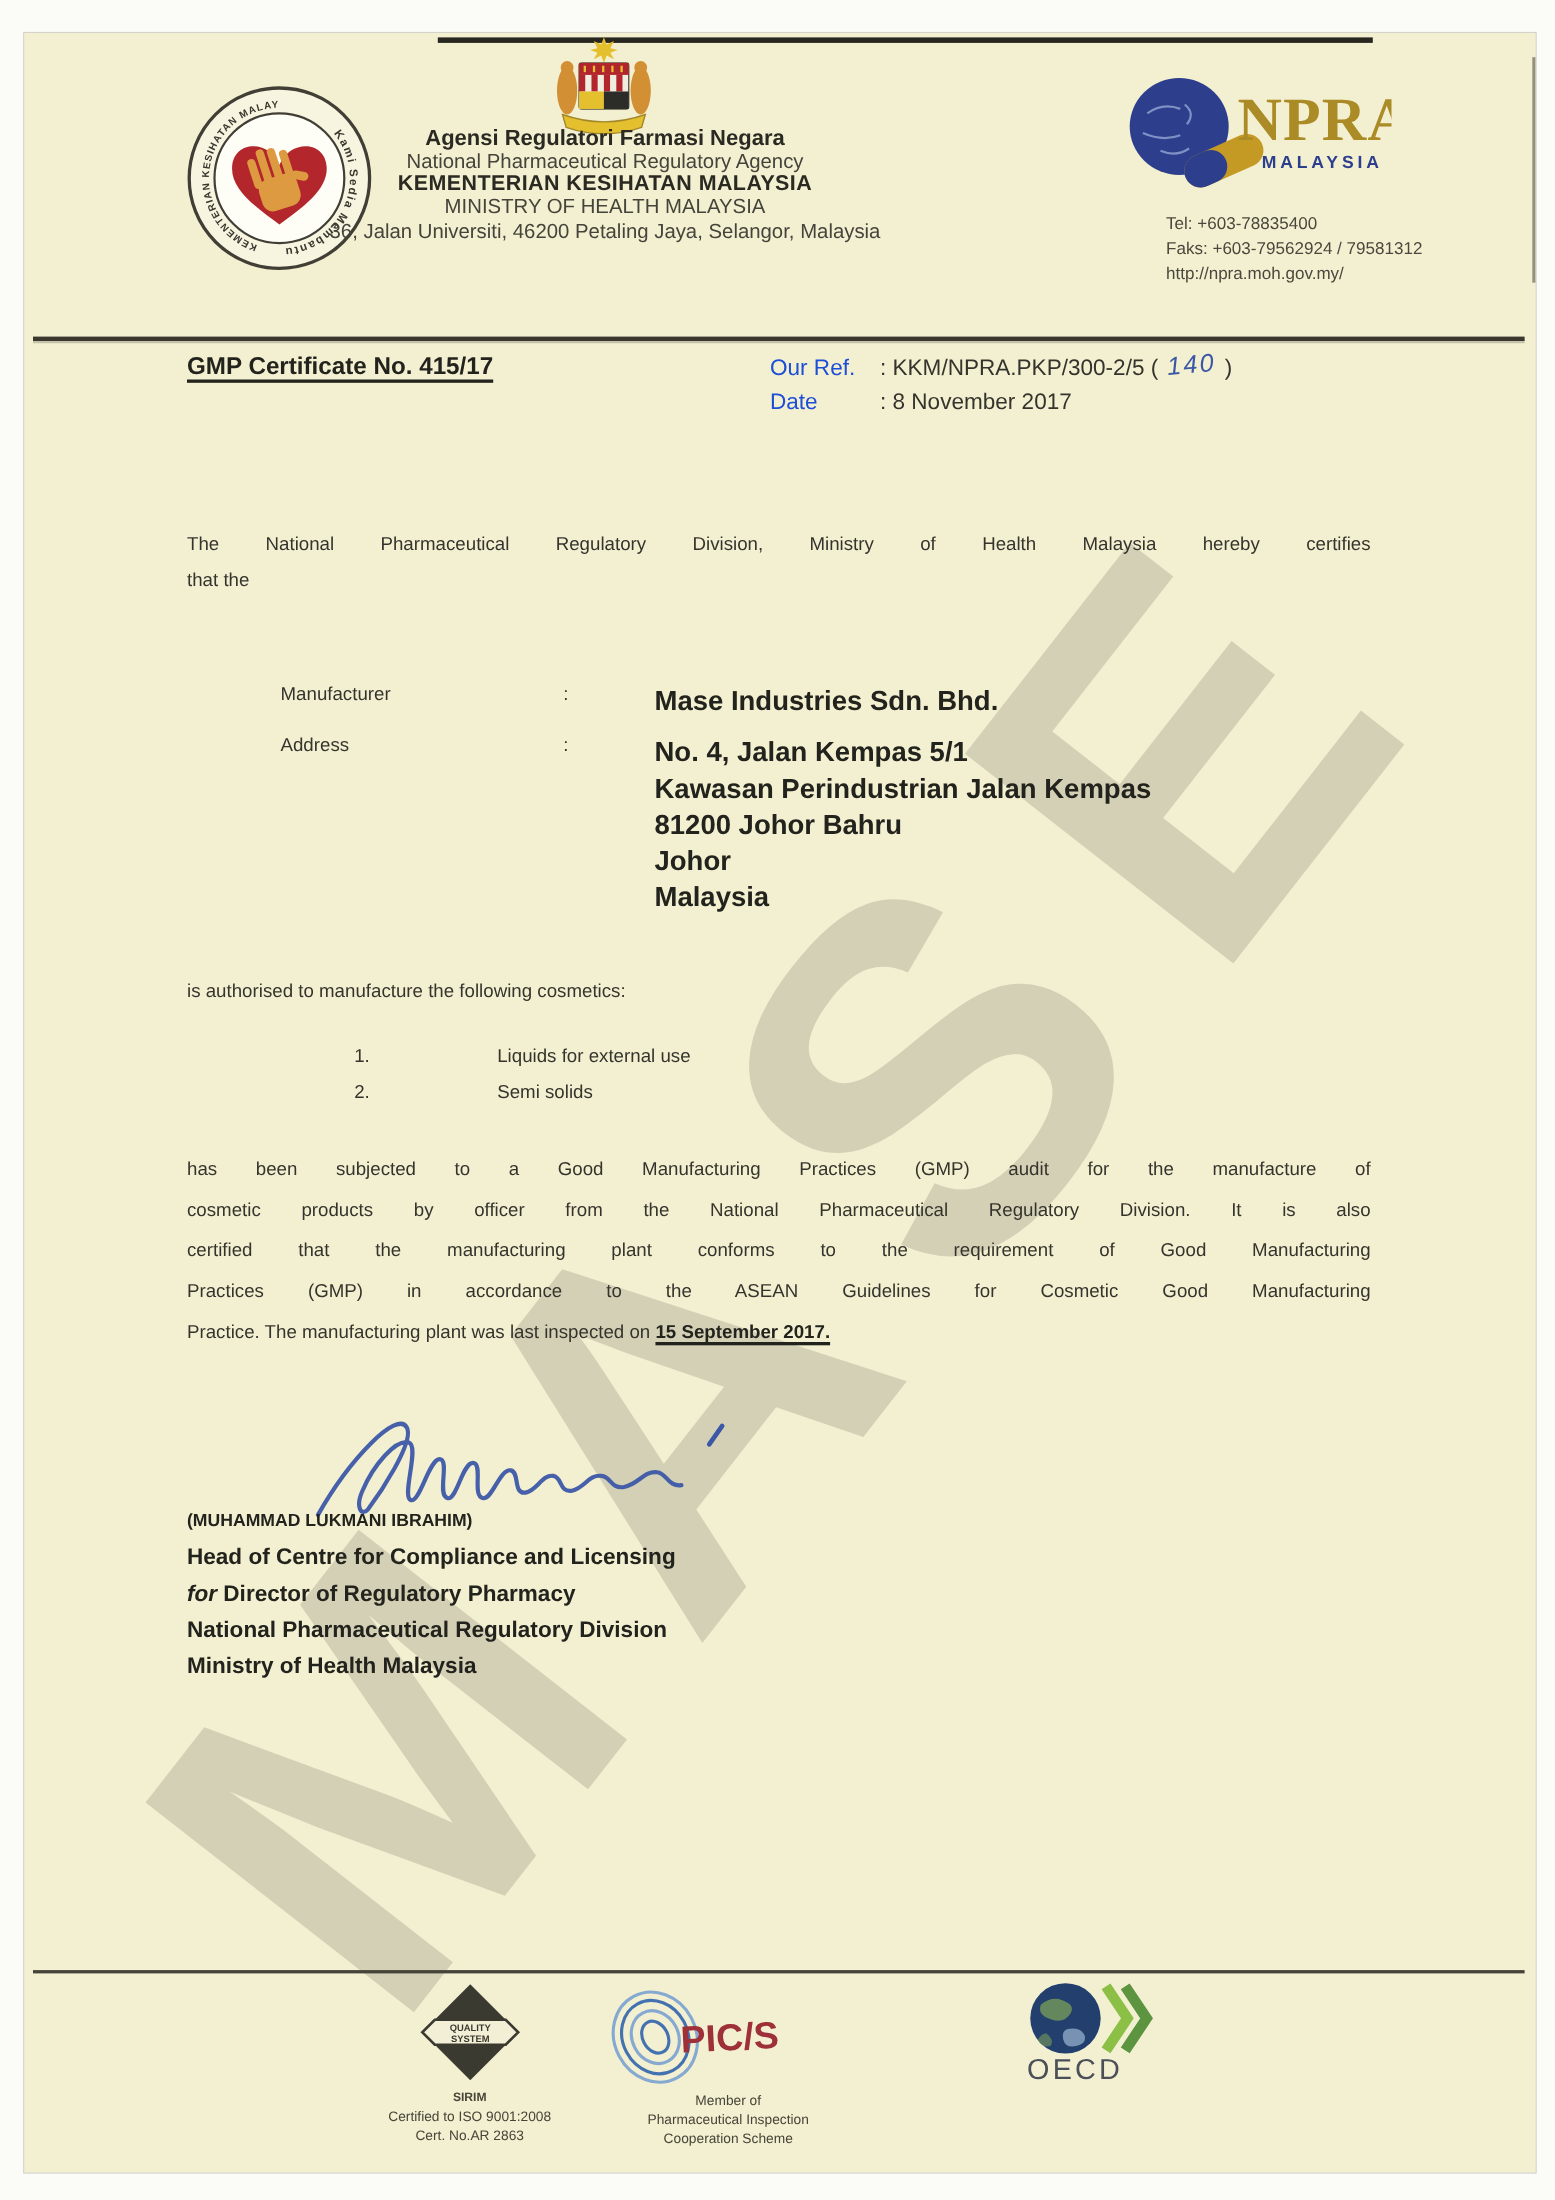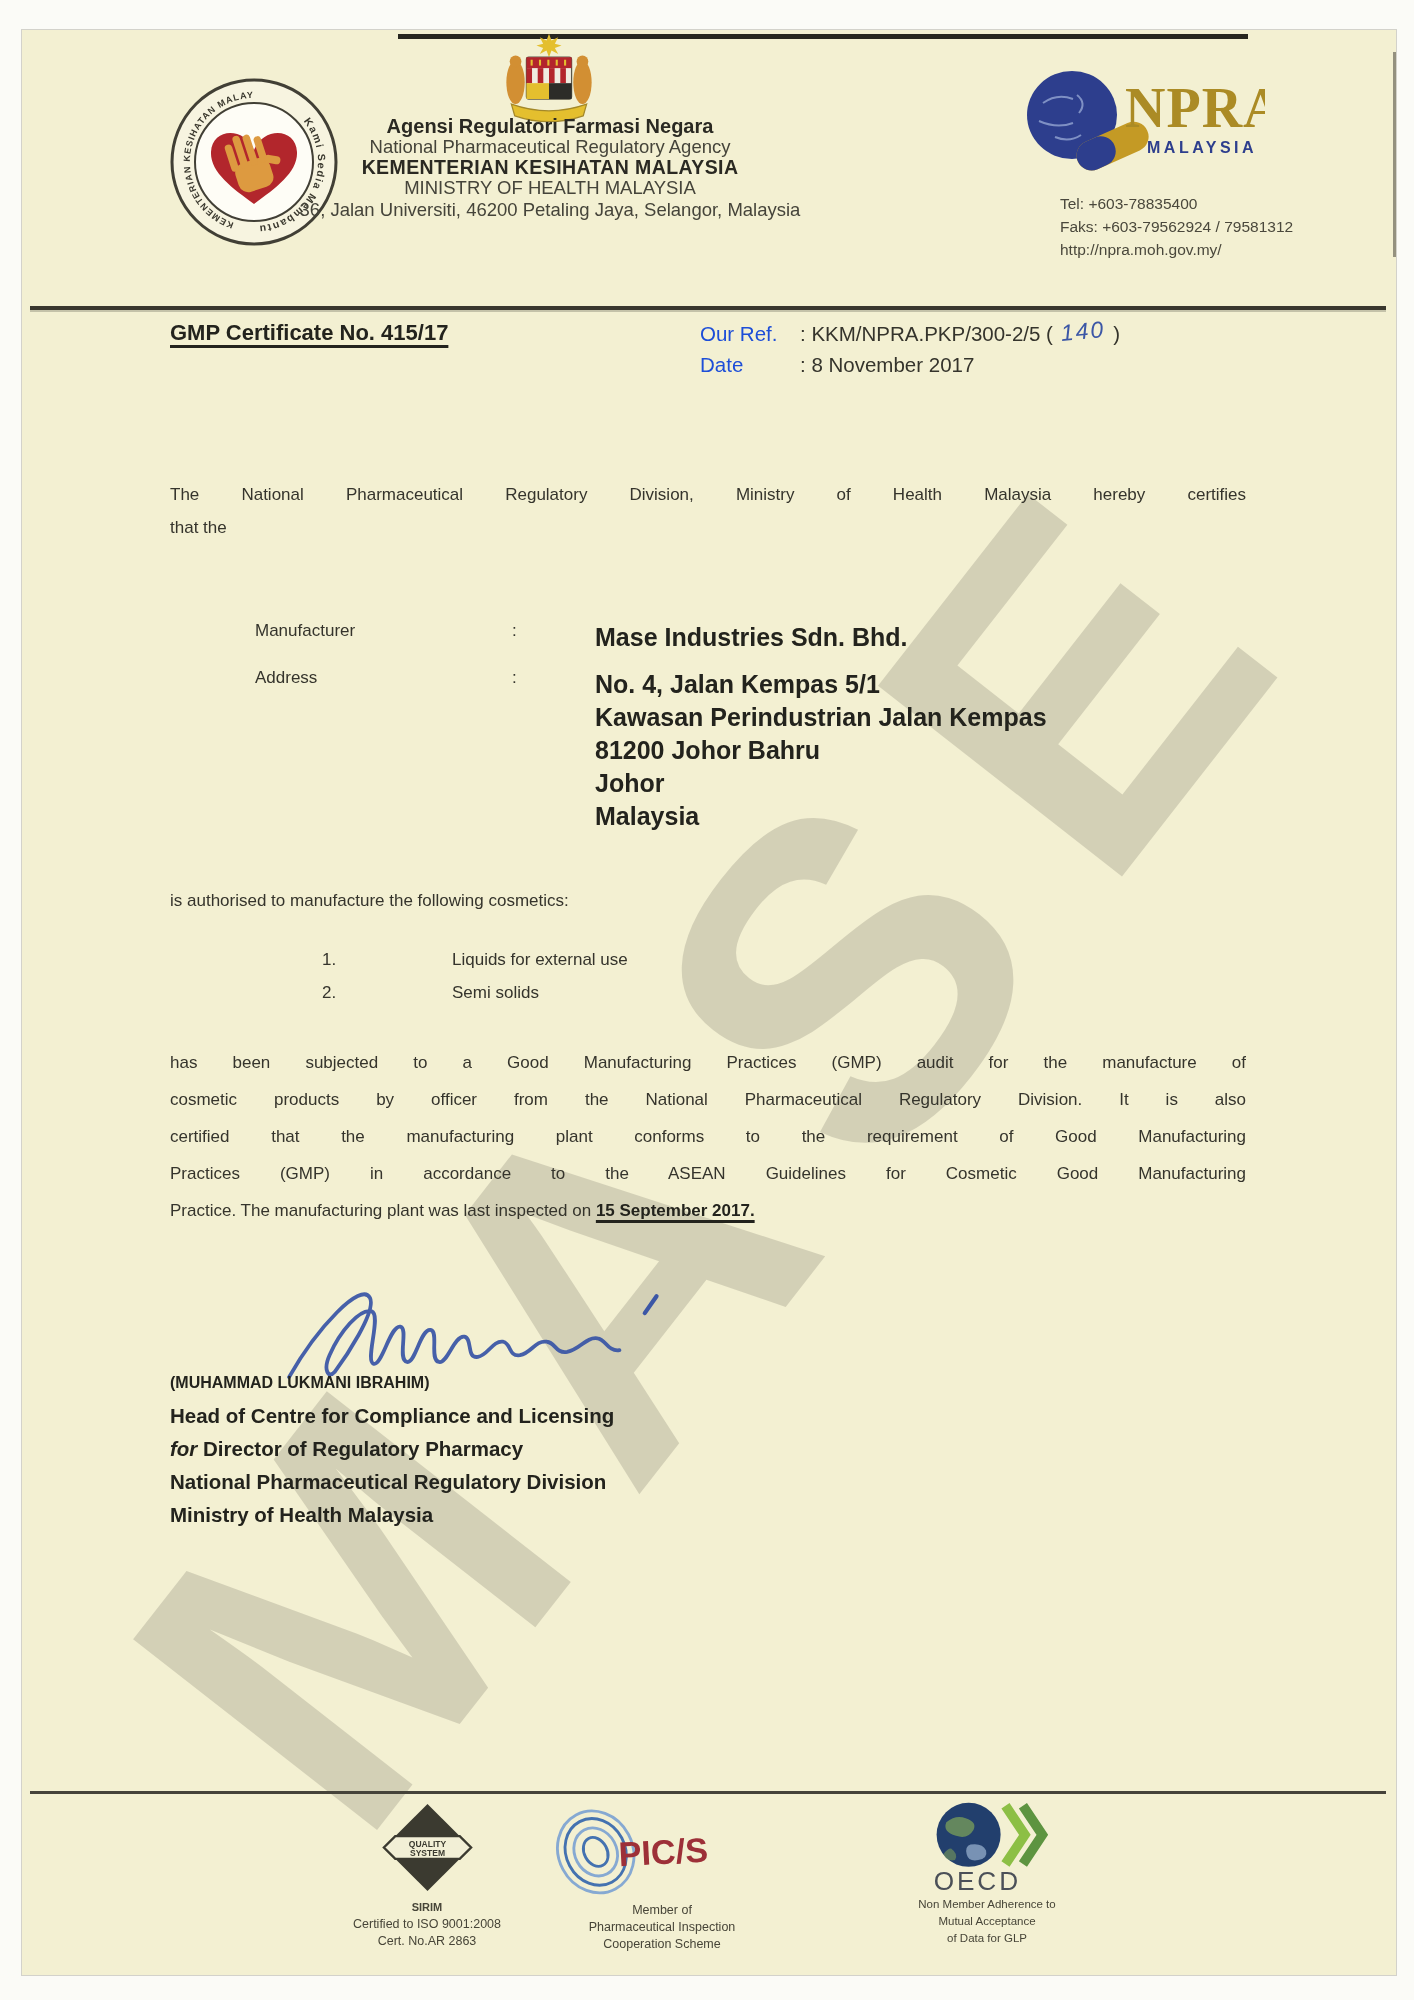--- a/index.html
+++ b/index.html
@@ -254,19 +254,14 @@
 
   <svg class="oecd-logo" viewBox="0 0 170 100">
     <circle cx="48" cy="38" r="33" fill="#223f6d"></circle>
     <path d="M25,25 q10,-8 20,-4 q12,4 8,12 q-6,10 -18,6 q-14,-4 -10,-14Z" fill="#6c8f5c" opacity=".9"></path>
     <path d="M50,48 q12,-2 16,6 q2,8 -8,10 q-10,2 -12,-6 q-2,-8 4,-10Z" fill="#8fa7c6" opacity=".8"></path>
     <path d="M30,52 q8,6 4,12 q-8,2 -12,-6 q4,-6 8,-6Z" fill="#6c8f5c" opacity=".7"></path>
     <path d="M86,8 L106,38 L86,68" stroke="#8cbf45" stroke-width="10" fill="none"></path>
     <path d="M104,8 L124,38 L104,68" stroke="#5d9440" stroke-width="10" fill="none"></path>
     <text x="12" y="95" font-size="27" letter-spacing="3" fill="#4b5058">OECD</text>
   </svg>
-  <div class="fcap fcap-oecd">
-    <div>Non Member Adherence to</div>
-    <div>Mutual Acceptance</div>
-    <div>of Data for GLP</div>
-  </div>
 
 </div>
 
 </body></html>

